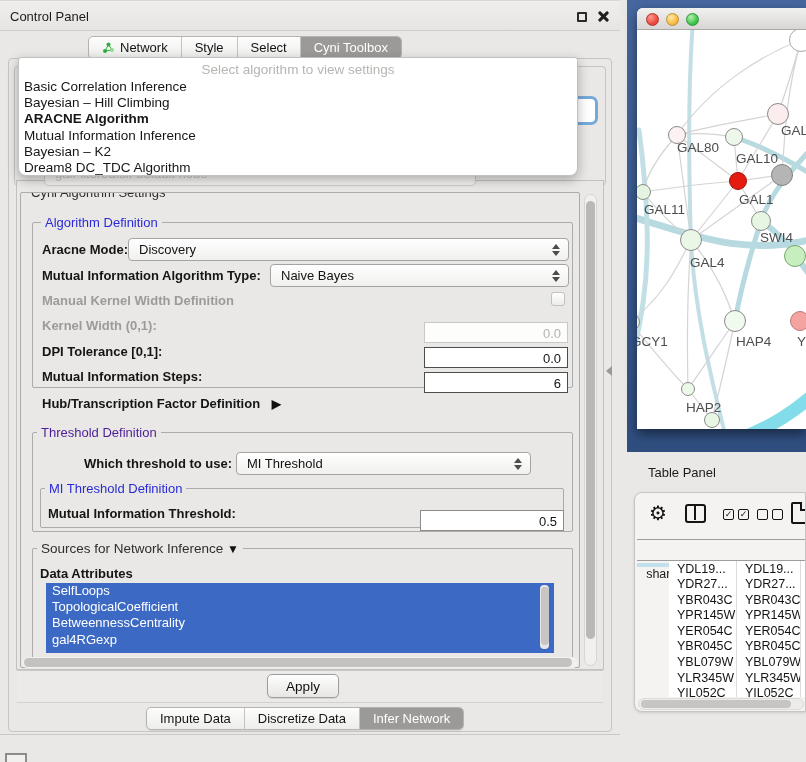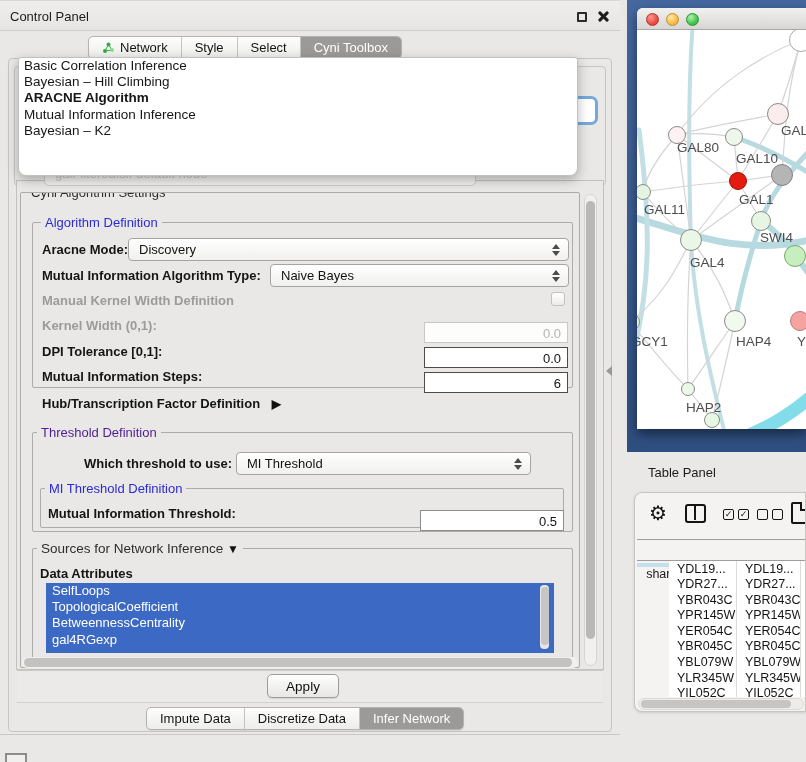--- a/index.html
+++ b/index.html
@@ -139,26 +139,28 @@
         <span>Cyni Toolbox</span>
       </div>
     </div>
 
   <div class="focus-combo-fragment"></div>
   <div class="ghost-combo">
     <span>galFiltered.sif default node</span>
   </div>
 
   <div class="dd-overlay">
+    <div class="dd-placeholder">Select algorithm to view settings</div>
     <div id="dd-items">
         <div class="dd-item">Basic Correlation Inference</div>
         <div class="dd-item">Bayesian – Hill Climbing</div>
         <div class="dd-item bold">ARACNE Algorithm</div>
         <div class="dd-item">Mutual Information Inference</div>
         <div class="dd-item">Bayesian – K2</div>
+        <div class="dd-item">Dream8 DC_TDC Algorithm</div>
       </div>
   </div>
 
   <div class="groupbox" style="left:20px; top:192px; width:560px; height:476px; overflow:hidden;">
     <span class="legend" style="left:6px;">Cyni Algorithm Settings</span>
   </div>
 
   <div class="groupbox" style="left:32px; top:222px; width:541px; height:166px;">
     <span class="legend blue">Algorithm Definition</span>
   </div>

